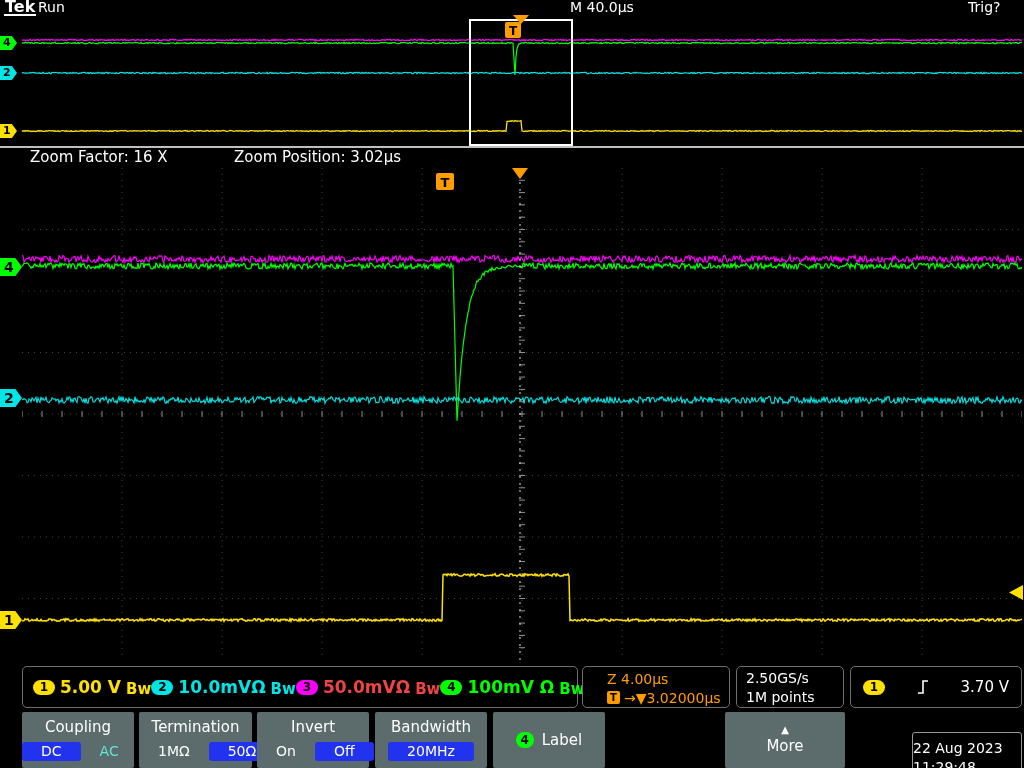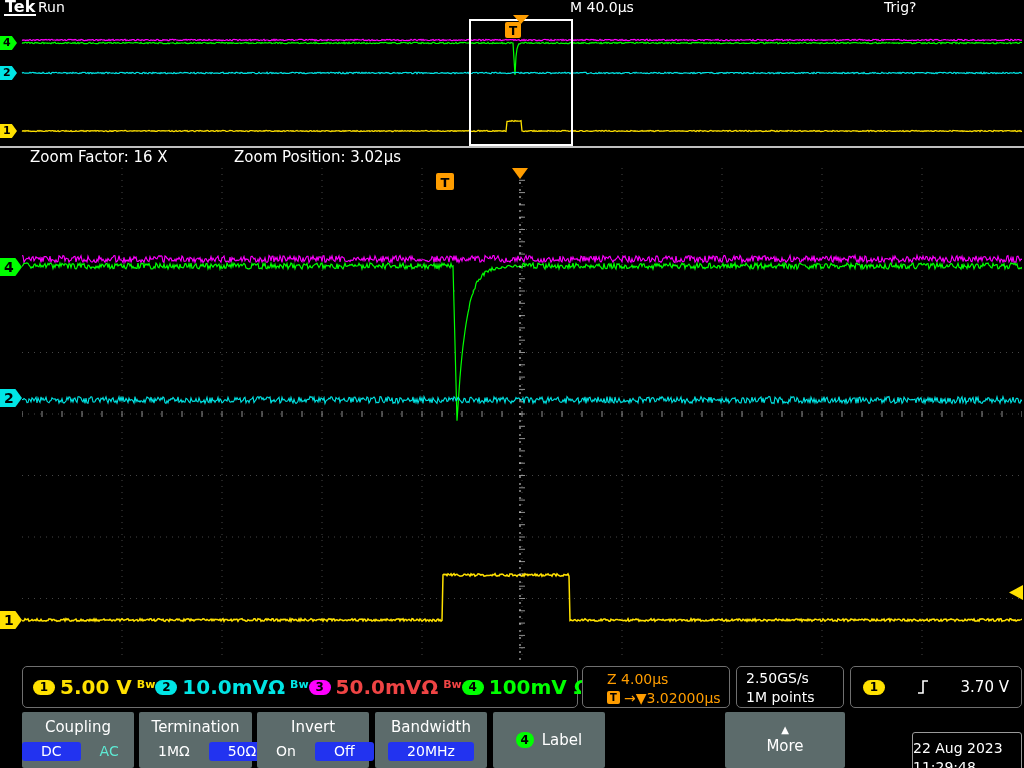--- a/index.html
+++ b/index.html
@@ -6,21 +6,21 @@
   html,body{width:1024px;height:768px;background:#000;overflow:hidden}
   body{font-family:"DejaVu Sans","Liberation Sans",sans-serif;color:#fff;position:relative}
   #screen{position:absolute;top:0;left:0;width:1024px;height:768px;background:#000}
   svg{position:absolute;display:block}
 
   
   #topbar{position:absolute;top:0;left:0;width:1024px;height:16px;font-size:14px;line-height:15px}
   #tek{position:absolute;left:4px;top:-1px;font-weight:bold;font-size:16px;border-bottom:2px solid #fff;padding:0 1px}
   #runstate{position:absolute;left:38px;top:0}
   #timebase{position:absolute;left:570px;top:0}
-  #trigstatus{position:absolute;left:884px;top:0}
+  #trigstatus{position:absolute;left:968px;top:0}
 
   #ov-svg{left:0;top:15px}
   #main-svg{left:22px;top:168px}
 
   #zoomline{position:absolute;top:149px;left:0;width:1024px;height:18px;font-size:15px;line-height:17px}
   #zoomfactor{position:absolute;left:30px}
   #zoompos{position:absolute;left:234px}
 
   
   .chtag{position:absolute;left:0;color:#000;font-weight:bold;clip-path:polygon(0 0,70% 0,100% 50%,70% 100%,0 100%)}
@@ -29,22 +29,22 @@
   .trig-arrow{position:absolute;left:1009px;top:585px;width:14px;height:15px;background:#ffe100;clip-path:polygon(0 50%,100% 0,100% 100%)}
 
   
   #statusbar{position:absolute;top:664px;left:0;width:1024px;height:48px}
   .sbox{position:absolute;top:2px;height:42px;border:1px solid #6f6f6f;border-radius:5px;background:#000}
   #chbox{left:22px;width:556px;display:flex;align-items:center;justify-content:space-between;padding:0 10px}
   .chgrp{display:flex;align-items:center;gap:5px}
   .badge{display:inline-flex;align-items:center;justify-content:center;width:22px;height:15px;border-radius:8px;color:#000;font-weight:bold;font-size:12px;flex:none}
   .b1{background:#ffe100}.b2{background:#00e5e5}.b3{background:#ff00ff}.b4{background:#00ff00}
   .c1{color:#ffe100}.c2{color:#00e5e5}.c3{color:#ef4444}.c4{color:#00ff00}
-  .chval{font-size:20px;font-weight:bold;white-space:nowrap}
-  .bwglyph{font-size:11px;font-weight:bold;align-self:flex-start;margin-top:3px}
+  .chval{font-size:17px;font-weight:bold;white-space:nowrap}
+  .bwglyph{font-size:15px;font-weight:bold;align-self:flex-start;margin-top:3px}
   #zoombox{left:582px;width:148px;padding:2px 24px;color:#ff9d00;font-size:14px}
   #zoombox .row{display:flex;align-items:center;gap:4px;height:19px;white-space:nowrap}
   .tsq{display:inline-flex;width:13px;height:13px;background:#ff9d00;color:#000;font-size:10px;font-weight:bold;align-items:center;justify-content:center;border-radius:2px;flex:none}
   #ratebox{left:736px;width:108px;padding:2px 9px;font-size:14px;line-height:19px}
   #trigbox{left:850px;width:172px;display:flex;align-items:center;justify-content:space-between;padding:0 12px}
   .trigval{font-size:15px}
   .slope{position:static}
 
   
   #menubar{position:absolute;top:712px;left:0;width:1024px;height:56px;font-size:15px}

